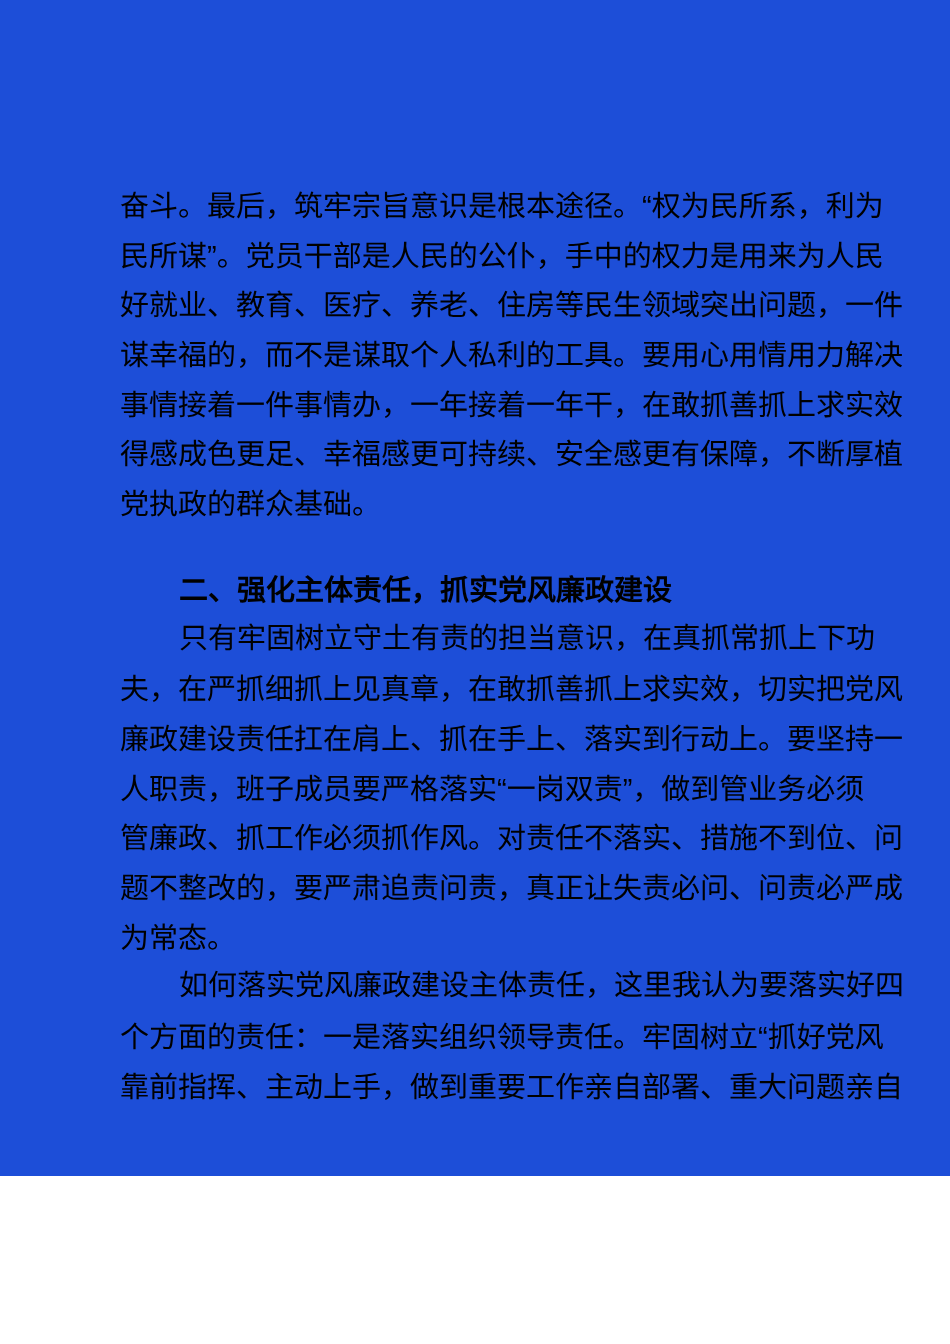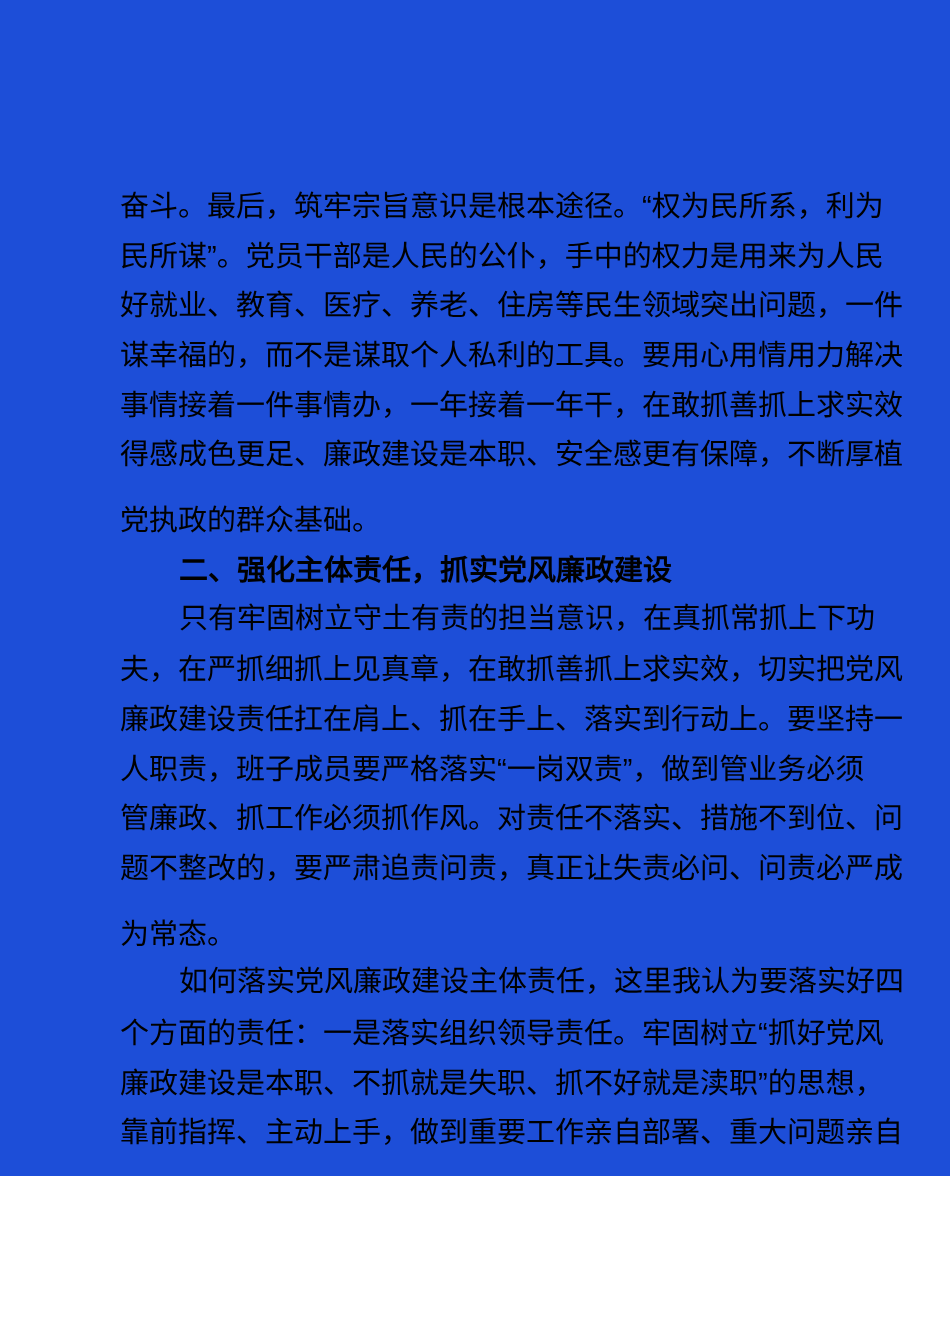--- a/index.html
+++ b/index.html
@@ -31,47 +31,46 @@
     text-align: justify;
     text-align-last: justify;
   }
   .ln.indent {
     padding-left: 59px;
     font-family: Liberation Mono, monospace;
   }
   .ln.short {
     text-align: center;
     text-align-last: left;
-    margin-top: 16px;
   }
   .ln.head {
     font-weight: bold;
     text-align: left;
     text-align-last: left;
     padding-left: 59px;
+    margin-top: 36px;
   }
 </style>
 </head>
 <body>
 
 <div class="page">
   <div class="textblock">
     <div class="ln">奋斗。最后，筑牢宗旨意识是根本途径。“权为民所系，利为</div>
     <div class="ln">民所谋”。党员干部是人民的公仆，手中的权力是用来为人民</div>
     <div class="ln">好就业、教育、医疗、养老、住房等民生领域突出问题，一件</div>
     <div class="ln">谋幸福的，而不是谋取个人私利的工具。要用心用情用力解决</div>
     <div class="ln">事情接着一件事情办，一年接着一年干，在敢抓善抓上求实效</div>
-    <div class="ln">得感成色更足、廉政建设是本职、安全感更有保障，不断厚植</div>
+    <div class="ln">得感成色更足、幸福感更可持续、安全感更有保障，不断厚植</div>
     <div class="ln short">党执政的群众基础。</div>
     <div class="ln head">二、强化主体责任，抓实党风廉政建设</div>
     <div class="ln indent">只有牢固树立守土有责的担当意识，在真抓常抓上下功</div>
     <div class="ln">夫，在严抓细抓上见真章，在敢抓善抓上求实效，切实把党风</div>
     <div class="ln">廉政建设责任扛在肩上、抓在手上、落实到行动上。要坚持一</div>
     <div class="ln">人职责，班子成员要严格落实“一岗双责”，做到管业务必须</div>
     <div class="ln">管廉政、抓工作必须抓作风。对责任不落实、措施不到位、问</div>
     <div class="ln">题不整改的，要严肃追责问责，真正让失责必问、问责必严成</div>
     <div class="ln short">为常态。</div>
     <div class="ln indent">如何落实党风廉政建设主体责任，这里我认为要落实好四</div>
     <div class="ln">个方面的责任：一是落实组织领导责任。牢固树立“抓好党风</div>
-    <div class="ln">廉政建设是本职、不抓就是失职、抓不好就是渎职”的思想，</div>
     <div class="ln">靠前指挥、主动上手，做到重要工作亲自部署、重大问题亲自</div>
   </div>
 </div>
 
 </body></html>

